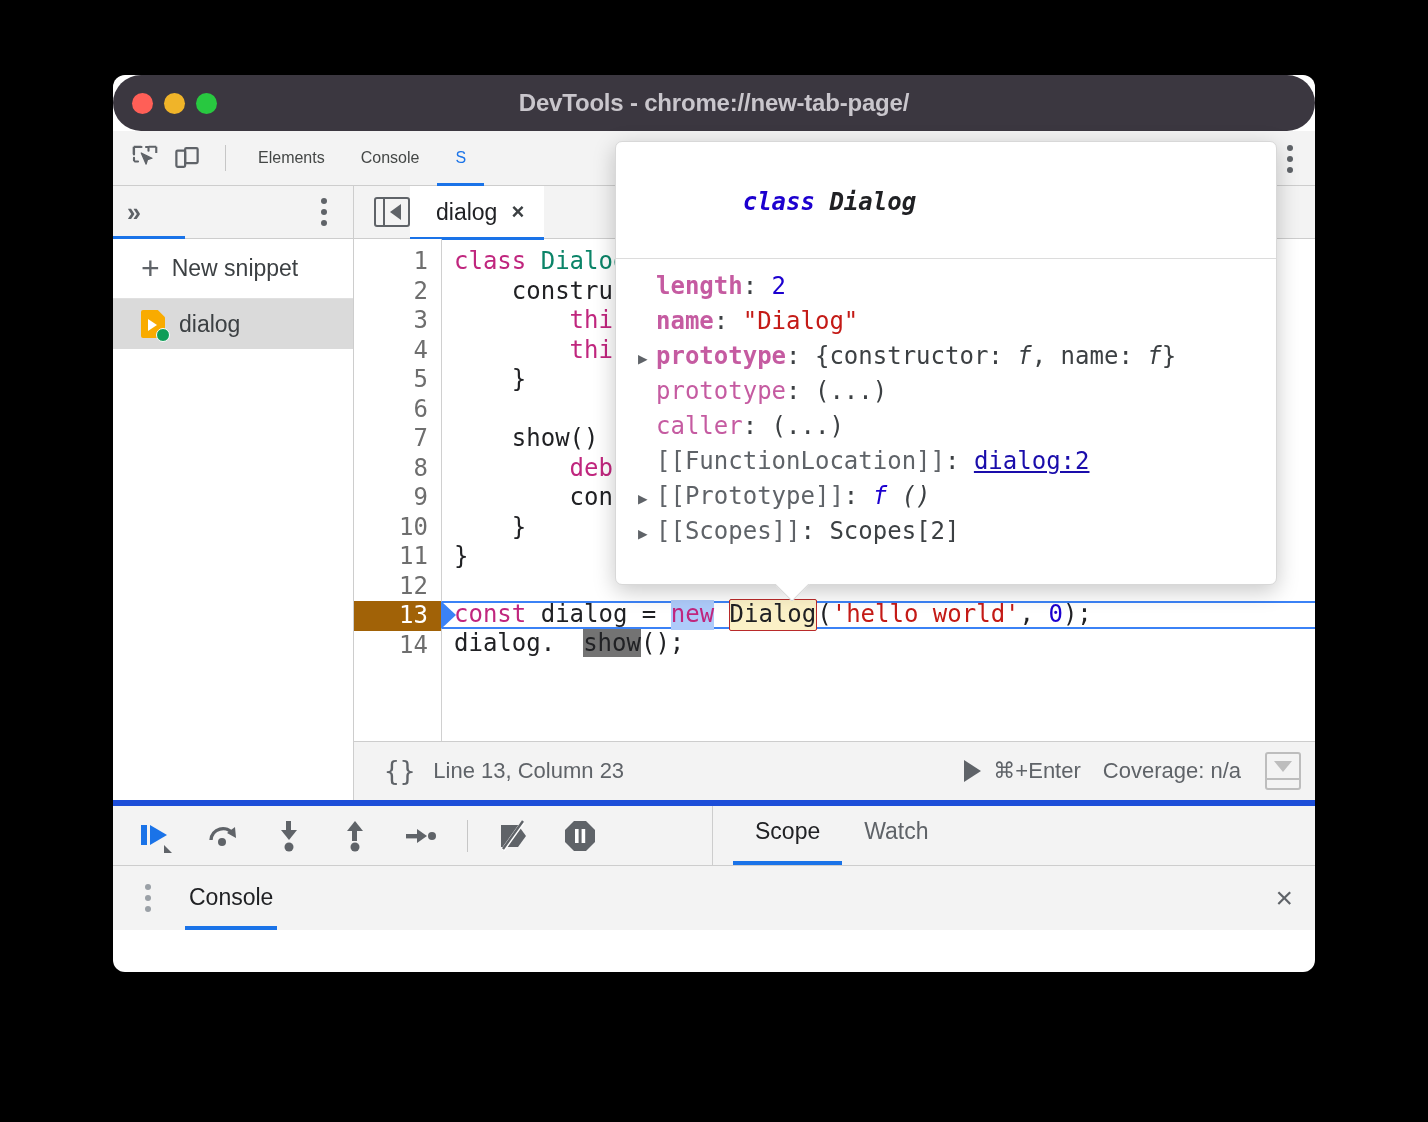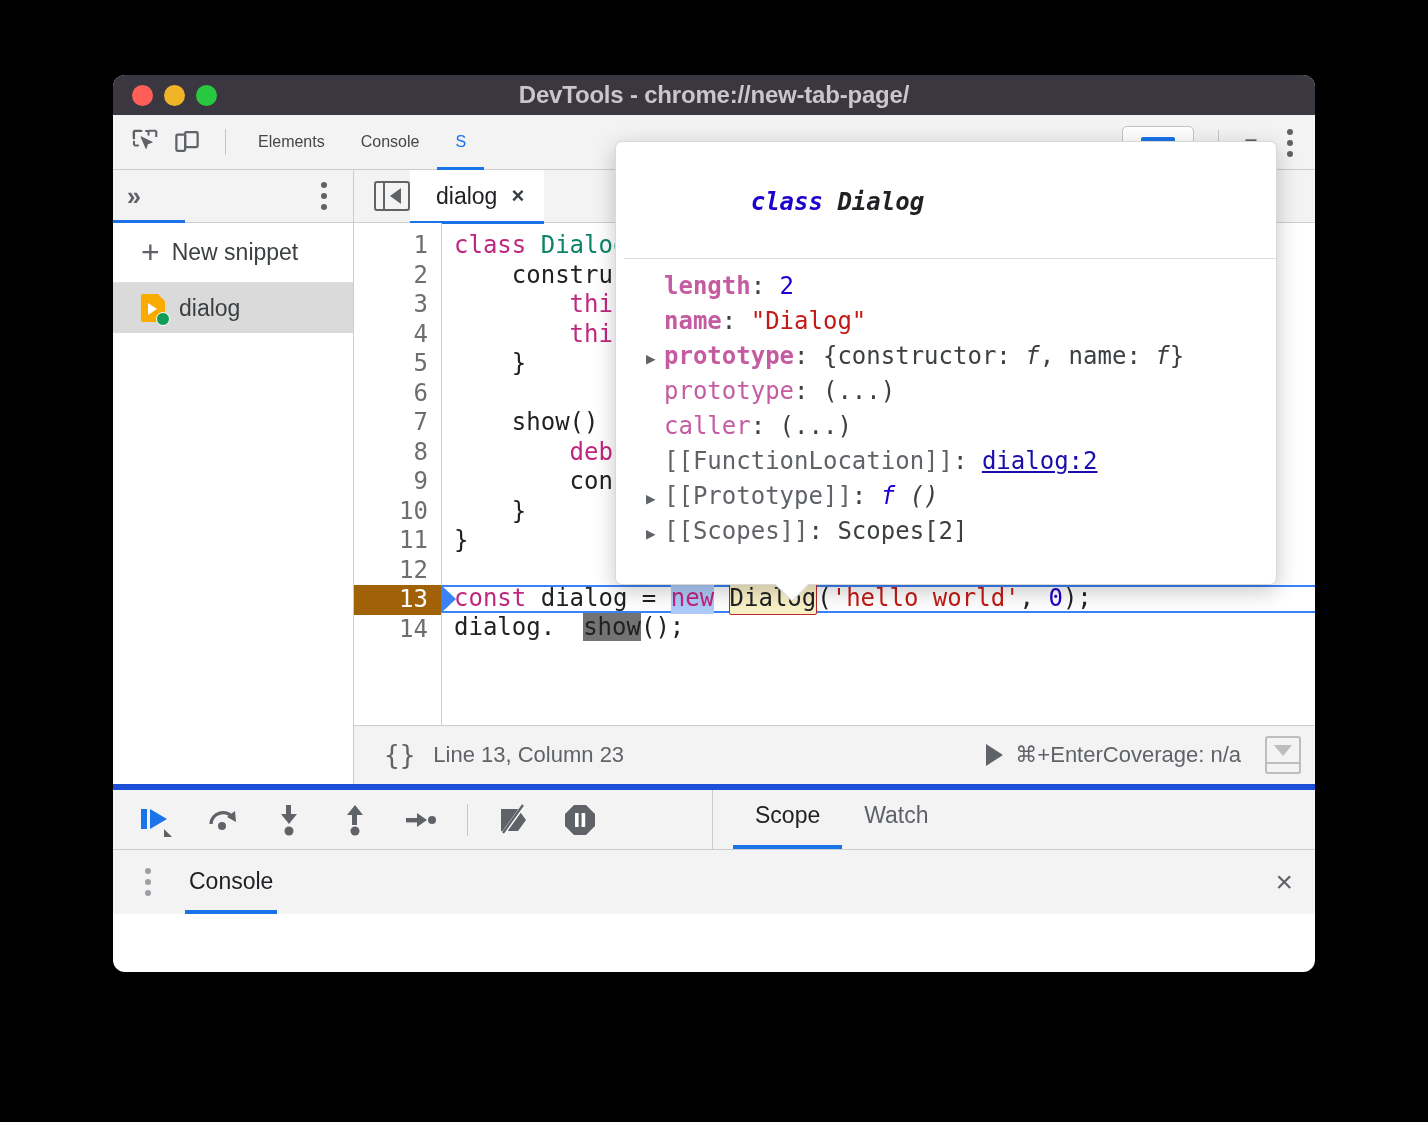--- a/index.html
+++ b/index.html
@@ -23,24 +23,25 @@
     width: 1202px; height: 897px;
     border-radius: 12px;
     overflow: hidden;
     background: #ffffff;
     box-shadow: 0 10px 40px rgba(0,0,0,0.55);
   }
 
   
   #titlebar {
     position: relative;
-    height: 40px;
+    height: 56px;
     background: #3b3740;
     display: flex;
     align-items: center;
+    border-radius: 28px;
   }
   .traffic {
     display: flex;
     gap: 11px;
     margin-left: 19px;
   }
   .dot { width: 21px; height: 21px; border-radius: 50%; }
   .dot.red { background: #ff5f57; }
   .dot.yellow { background: #f0b429; }
   .dot.green { background: #28c840; }
@@ -306,21 +307,21 @@
   }
   .braces { font-family: "DejaVu Sans Mono", monospace; font-size: 26px; color: #5f6368; margin: 0 18px 0 16px; }
   #status .spacer { flex: 1; }
   .run-tri {
     width: 0; height: 0;
     border-left: 17px solid #5f6368;
     border-top: 11px solid transparent;
     border-bottom: 11px solid transparent;
     margin-right: 12px;
   }
-  .cov { }
+  .cov { margin-left: 22px; }
   .drawer-toggle {
     width: 36px; height: 38px;
     border: 2px solid #bdbdbd;
     border-radius: 3px;
     margin-left: 24px;
     display: flex; flex-direction: column;
     align-items: center;
   }
   .drawer-toggle .t {
     flex: 1; display: flex; align-items: center; justify-content: center;
@@ -392,21 +393,21 @@
 
   
   #popup {
     position: absolute;
     left: 615px; top: 141px;
     width: 662px; height: 444px;
     background: #ffffff;
     border: 1px solid #d8d8d8;
     border-radius: 7px;
     box-shadow: 0 6px 22px rgba(0,0,0,0.22);
-    padding: 18px 0 0 8px;
+    padding: 18px 0 0 0;
     font-family: "DejaVu Sans Mono", monospace;
     font-size: 24px;
     z-index: 30;
   }
   #popup-title {
     padding: 0 0 14px 40px;
     border-bottom: 1px solid #dcdcdc;
     margin-bottom: 12px;
     font-style: italic;
     font-weight: bold;

